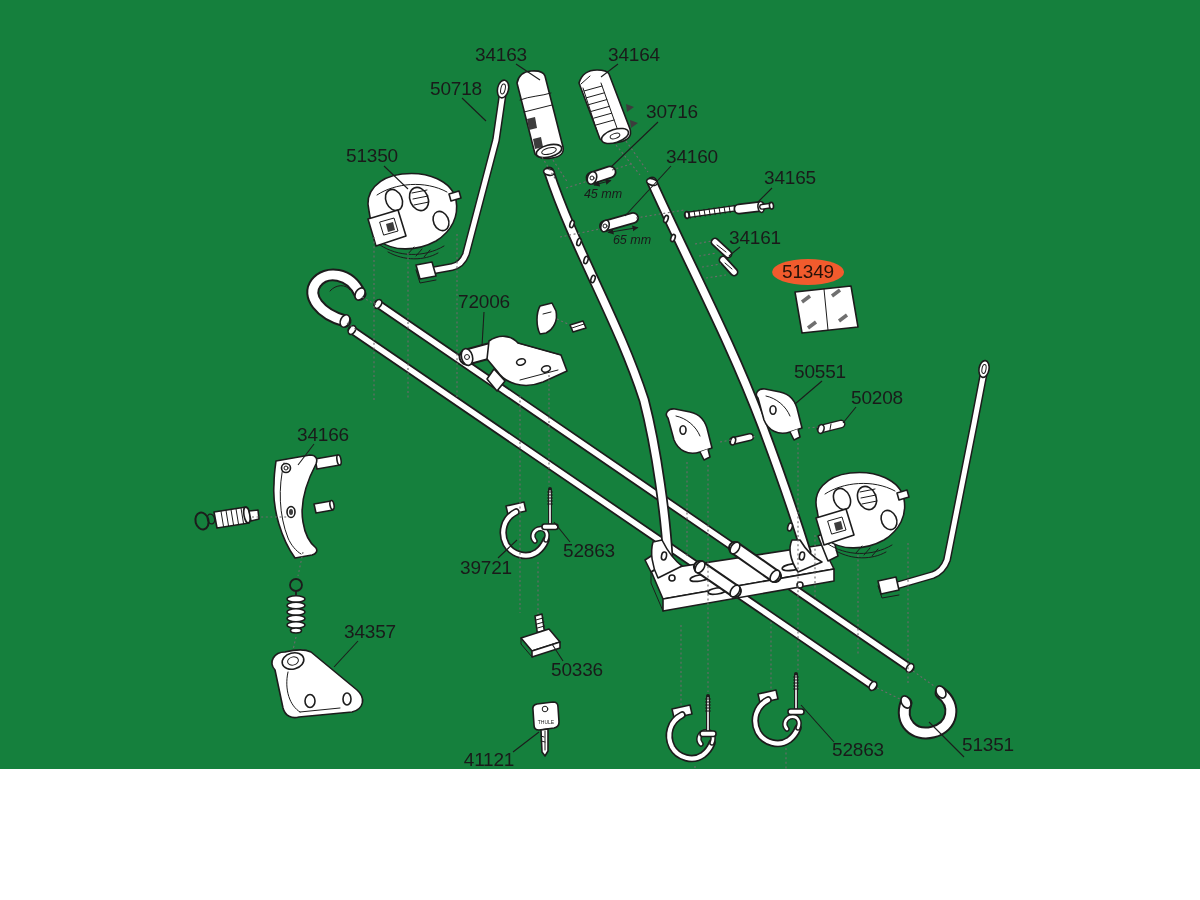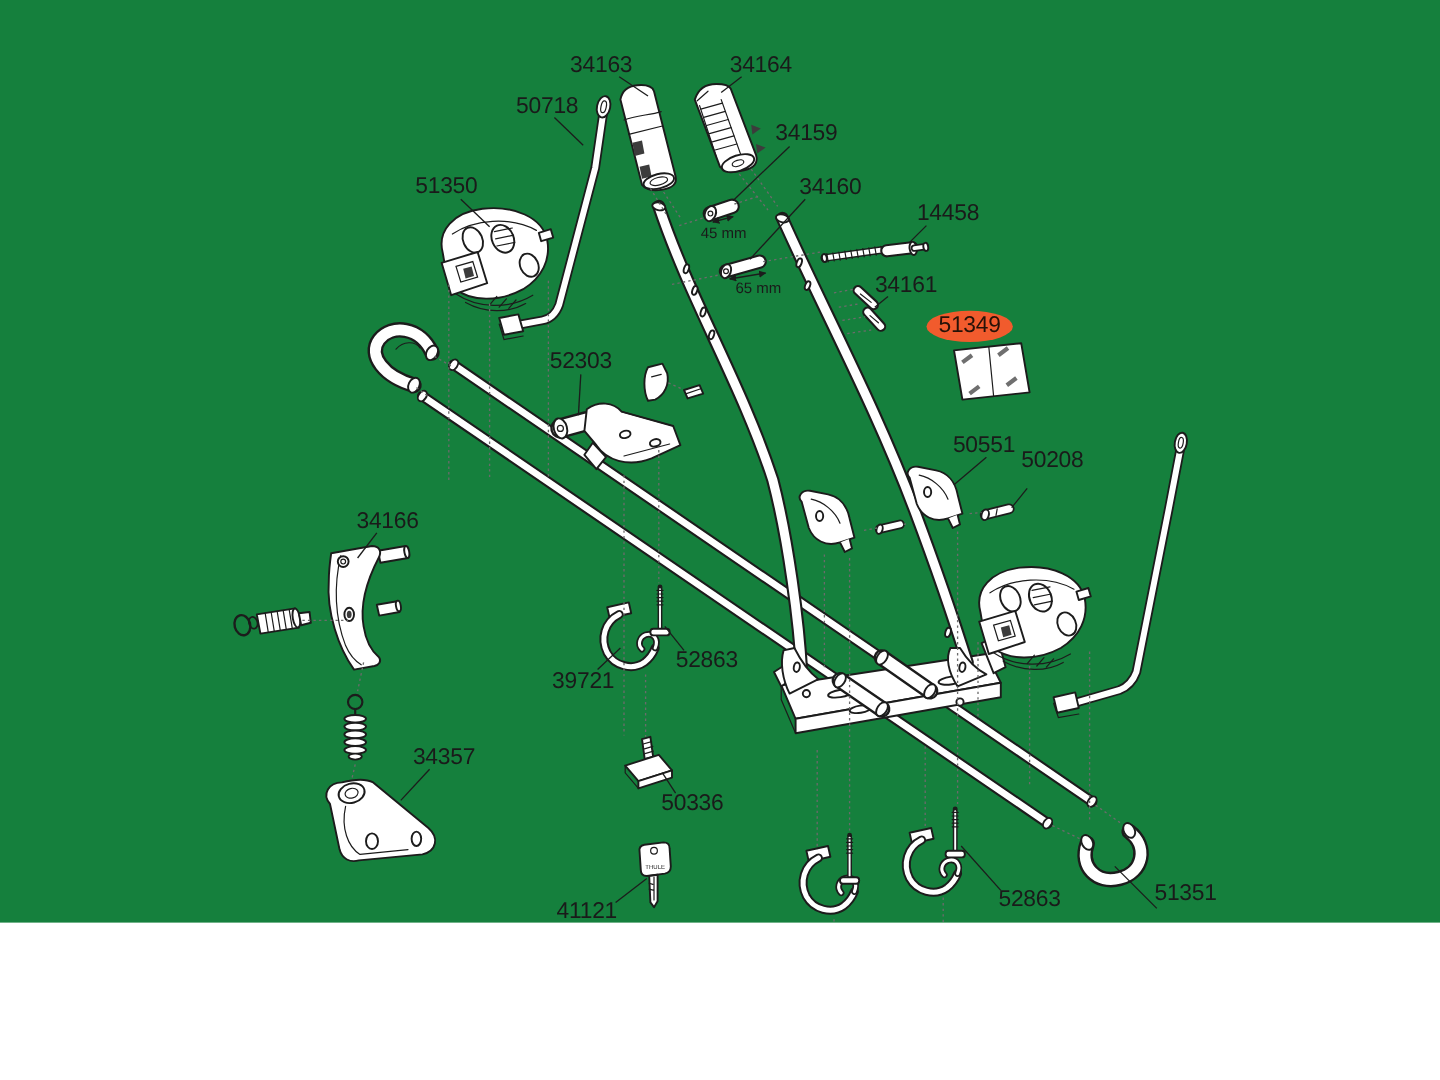--- a/index.html
+++ b/index.html
@@ -4,21 +4,21 @@
 <style>
   html,body{margin:0;padding:0;background:#fff;}
   .stage{position:relative;width:1200px;height:769px;background:#15803d;
          font-family:"Liberation Sans",sans-serif;overflow:hidden;}
   .art{position:absolute;left:0;top:0;}
   .part-label{position:absolute;transform:translate(-50%,-50%);
     font-size:19px;color:#1a1a1a;white-space:nowrap;letter-spacing:-0.2px;}
   .part-label.highlight{background:#f15b2d;border-radius:50%;
     padding:2px 10px;color:#261208;}
   .dim-label{position:absolute;transform:translate(-50%,-50%);
-    font-size:12.5px;color:#1a1a1a;white-space:nowrap;}
+    font-size:12.5px;color:#1a1a1a;white-space:nowrap;font-style:italic;}
   svg .s{stroke:#1c1c1c;fill:none;stroke-linecap:round;stroke-linejoin:round;}
   svg .w{stroke:#fff;fill:none;stroke-linecap:round;stroke-linejoin:round;}
   svg .f{fill:#fff;stroke:#1c1c1c;stroke-width:1.6;stroke-linejoin:round;}
   svg .t{stroke:#1c1c1c;stroke-width:1;fill:none;stroke-linecap:round;}
   svg .d{stroke:#6b6b6b;stroke-width:1.1;fill:none;stroke-dasharray:2 2.6;}
   svg .ld{stroke:#1c1c1c;stroke-width:1.1;fill:none;}
   svg .dk{fill:#3c3c3c;stroke:none;}
 </style>
 </head>
 <body>
@@ -385,29 +385,29 @@
 
   <g>
     <path class="ld" d="M594,185 L611,180.5" marker-start="url(#ahr)" marker-end="url(#ah)"></path>
     <path class="ld" d="M608,232.5 L638,227.5" marker-start="url(#ahr)" marker-end="url(#ah)"></path>
   </g>
 </svg>
 
 <div class="part-label" style="left:501px;top:55px">34163</div>
 <div class="part-label" style="left:634px;top:55px">34164</div>
 <div class="part-label" style="left:456px;top:89px">50718</div>
-<div class="part-label" style="left:672px;top:112px">34159</div>
+<div class="part-label" style="left:672px;top:112px">30716</div>
 <div class="part-label" style="left:692px;top:157px">34160</div>
 <div class="part-label" style="left:372px;top:156px">51350</div>
-<div class="part-label" style="left:790px;top:178px">14458</div>
+<div class="part-label" style="left:790px;top:178px">34165</div>
 <div class="part-label" style="left:755px;top:238px">34161</div>
 <div class="part-label highlight" style="left:808px;top:272px">51349</div>
-<div class="part-label" style="left:484px;top:302px">52303</div>
+<div class="part-label" style="left:484px;top:302px">72006</div>
 <div class="part-label" style="left:820px;top:372px">50551</div>
-<div class="part-label" style="left:877px;top:384px">50208</div>
+<div class="part-label" style="left:877px;top:398px">50208</div>
 <div class="part-label" style="left:323px;top:435px">34166</div>
 <div class="part-label" style="left:486px;top:568px">39721</div>
 <div class="part-label" style="left:589px;top:551px">52863</div>
 <div class="part-label" style="left:577px;top:670px">50336</div>
 <div class="part-label" style="left:370px;top:632px">34357</div>
 <div class="part-label" style="left:489px;top:760px">41121</div>
 <div class="part-label" style="left:858px;top:750px">52863</div>
 <div class="part-label" style="left:988px;top:745px">51351</div>
 
 <div class="dim-label" style="left:603px;top:194px">45 mm</div>

